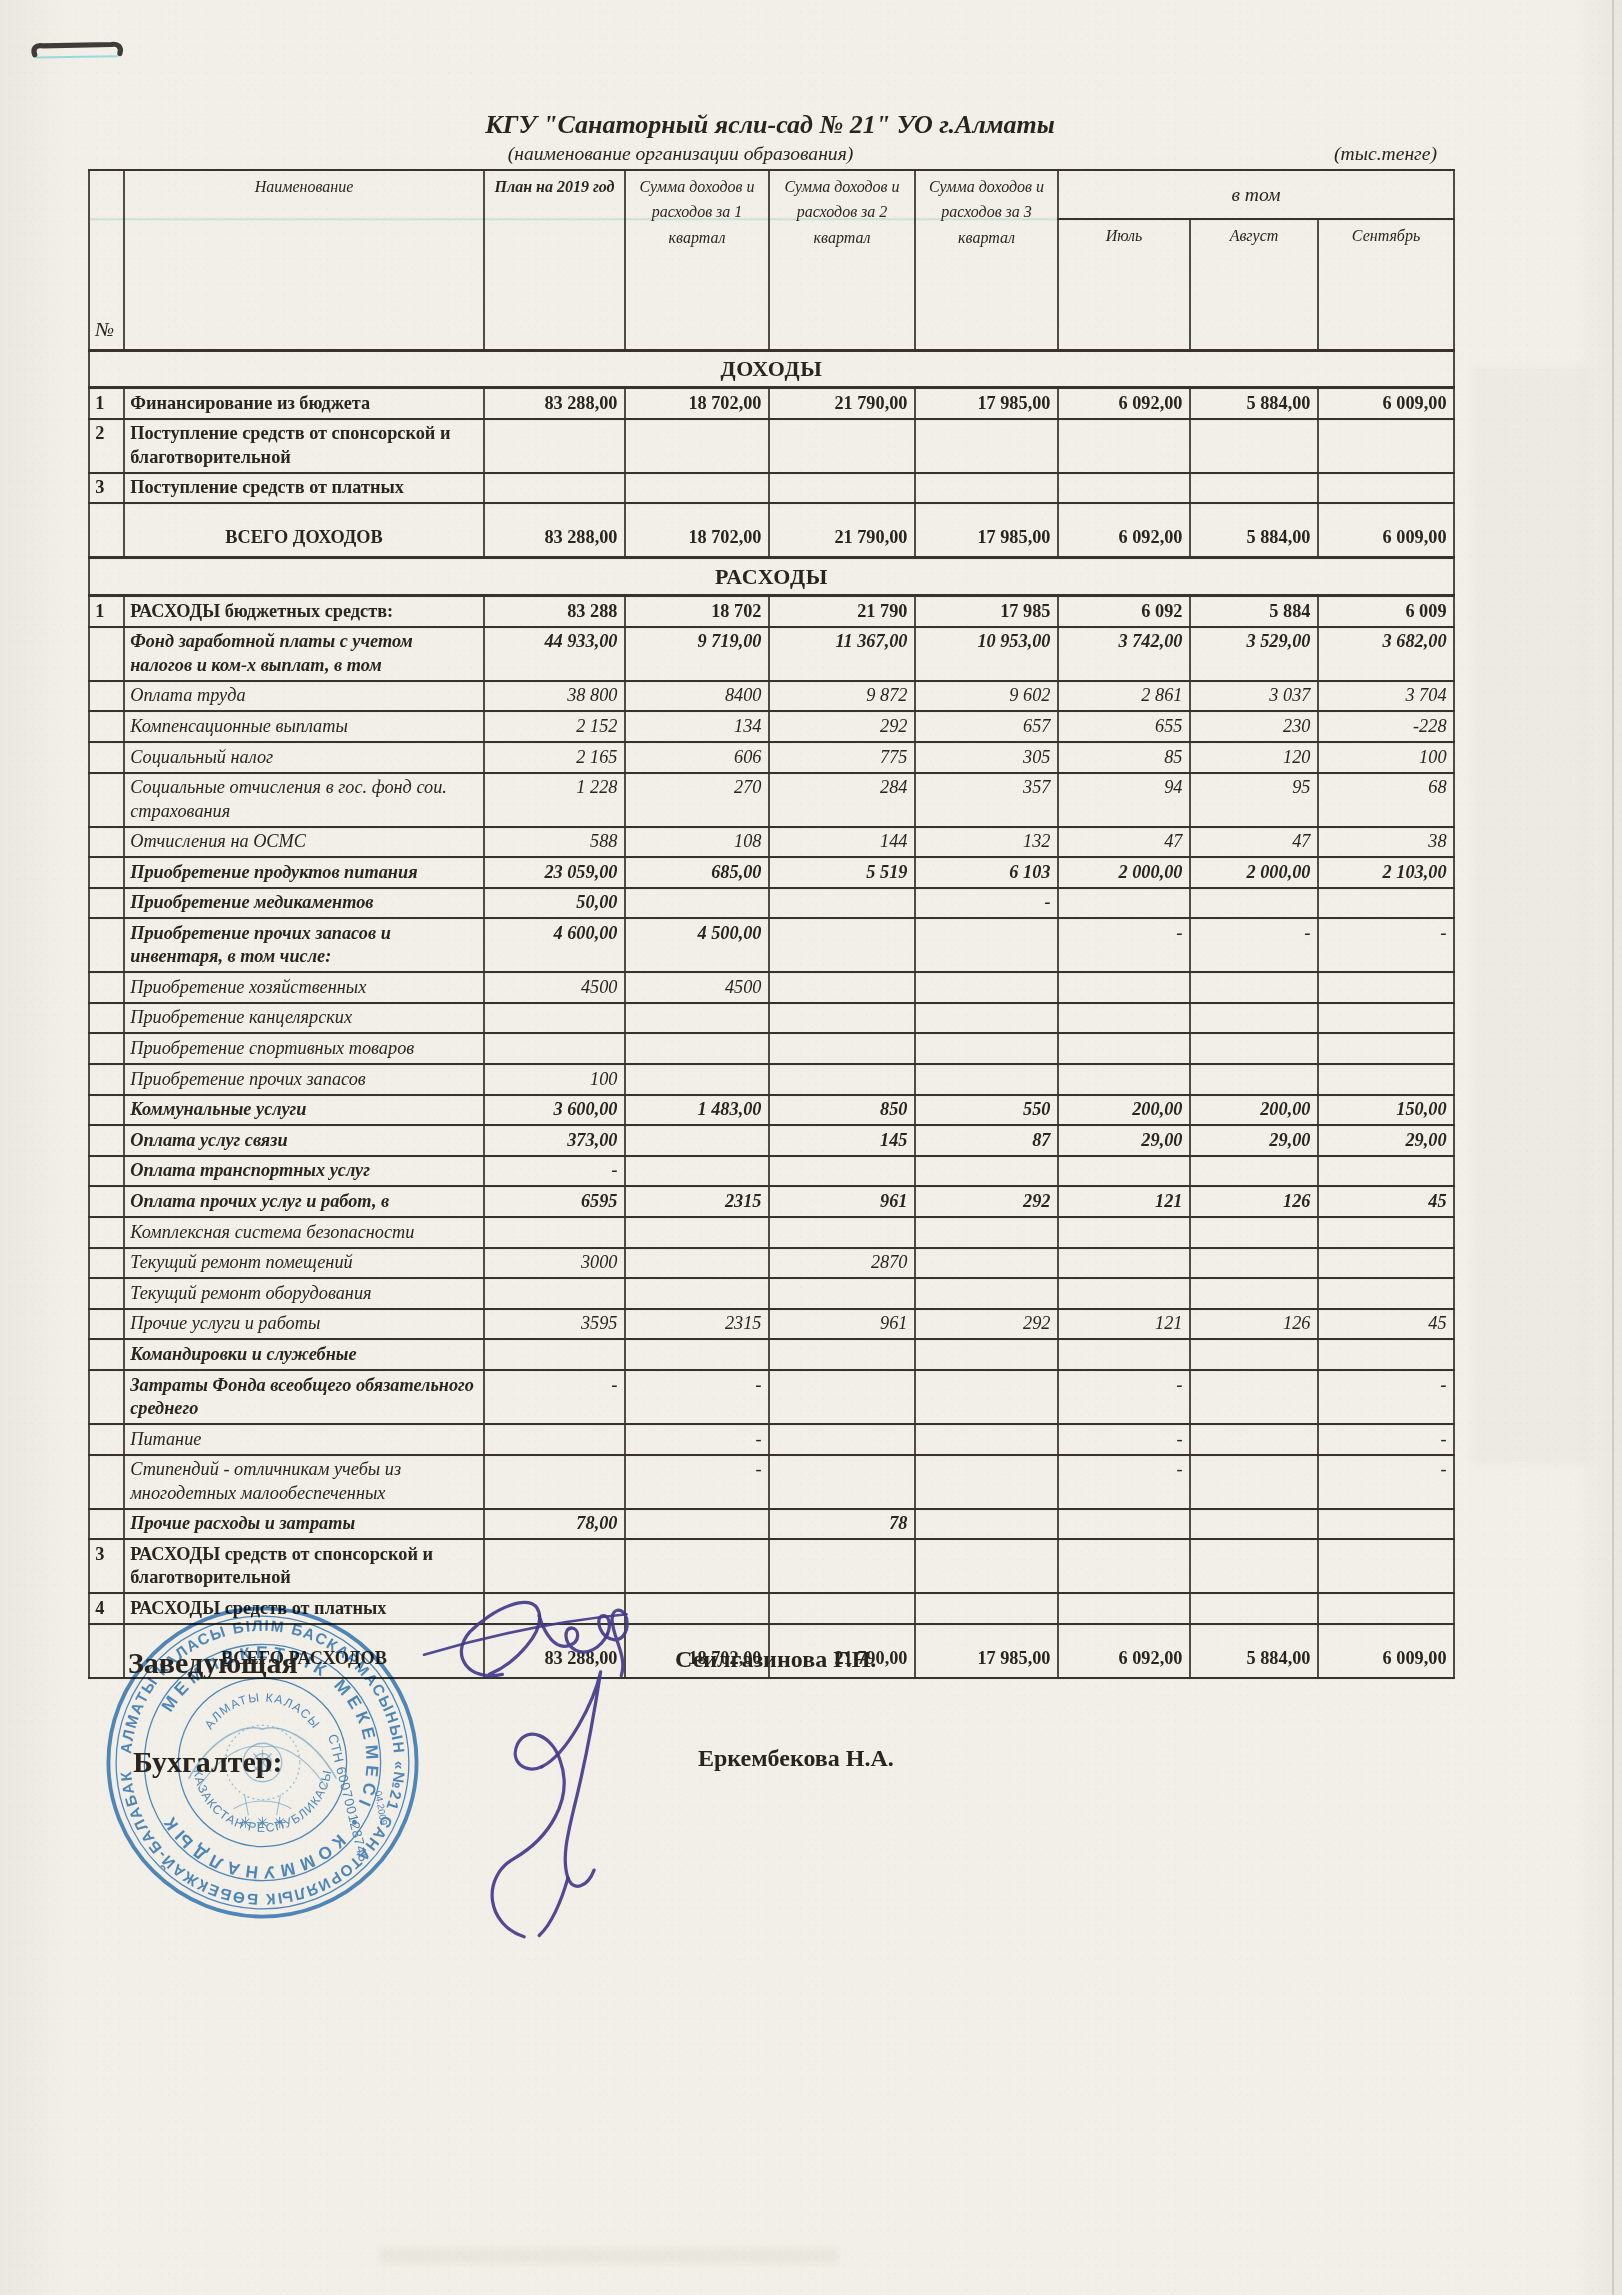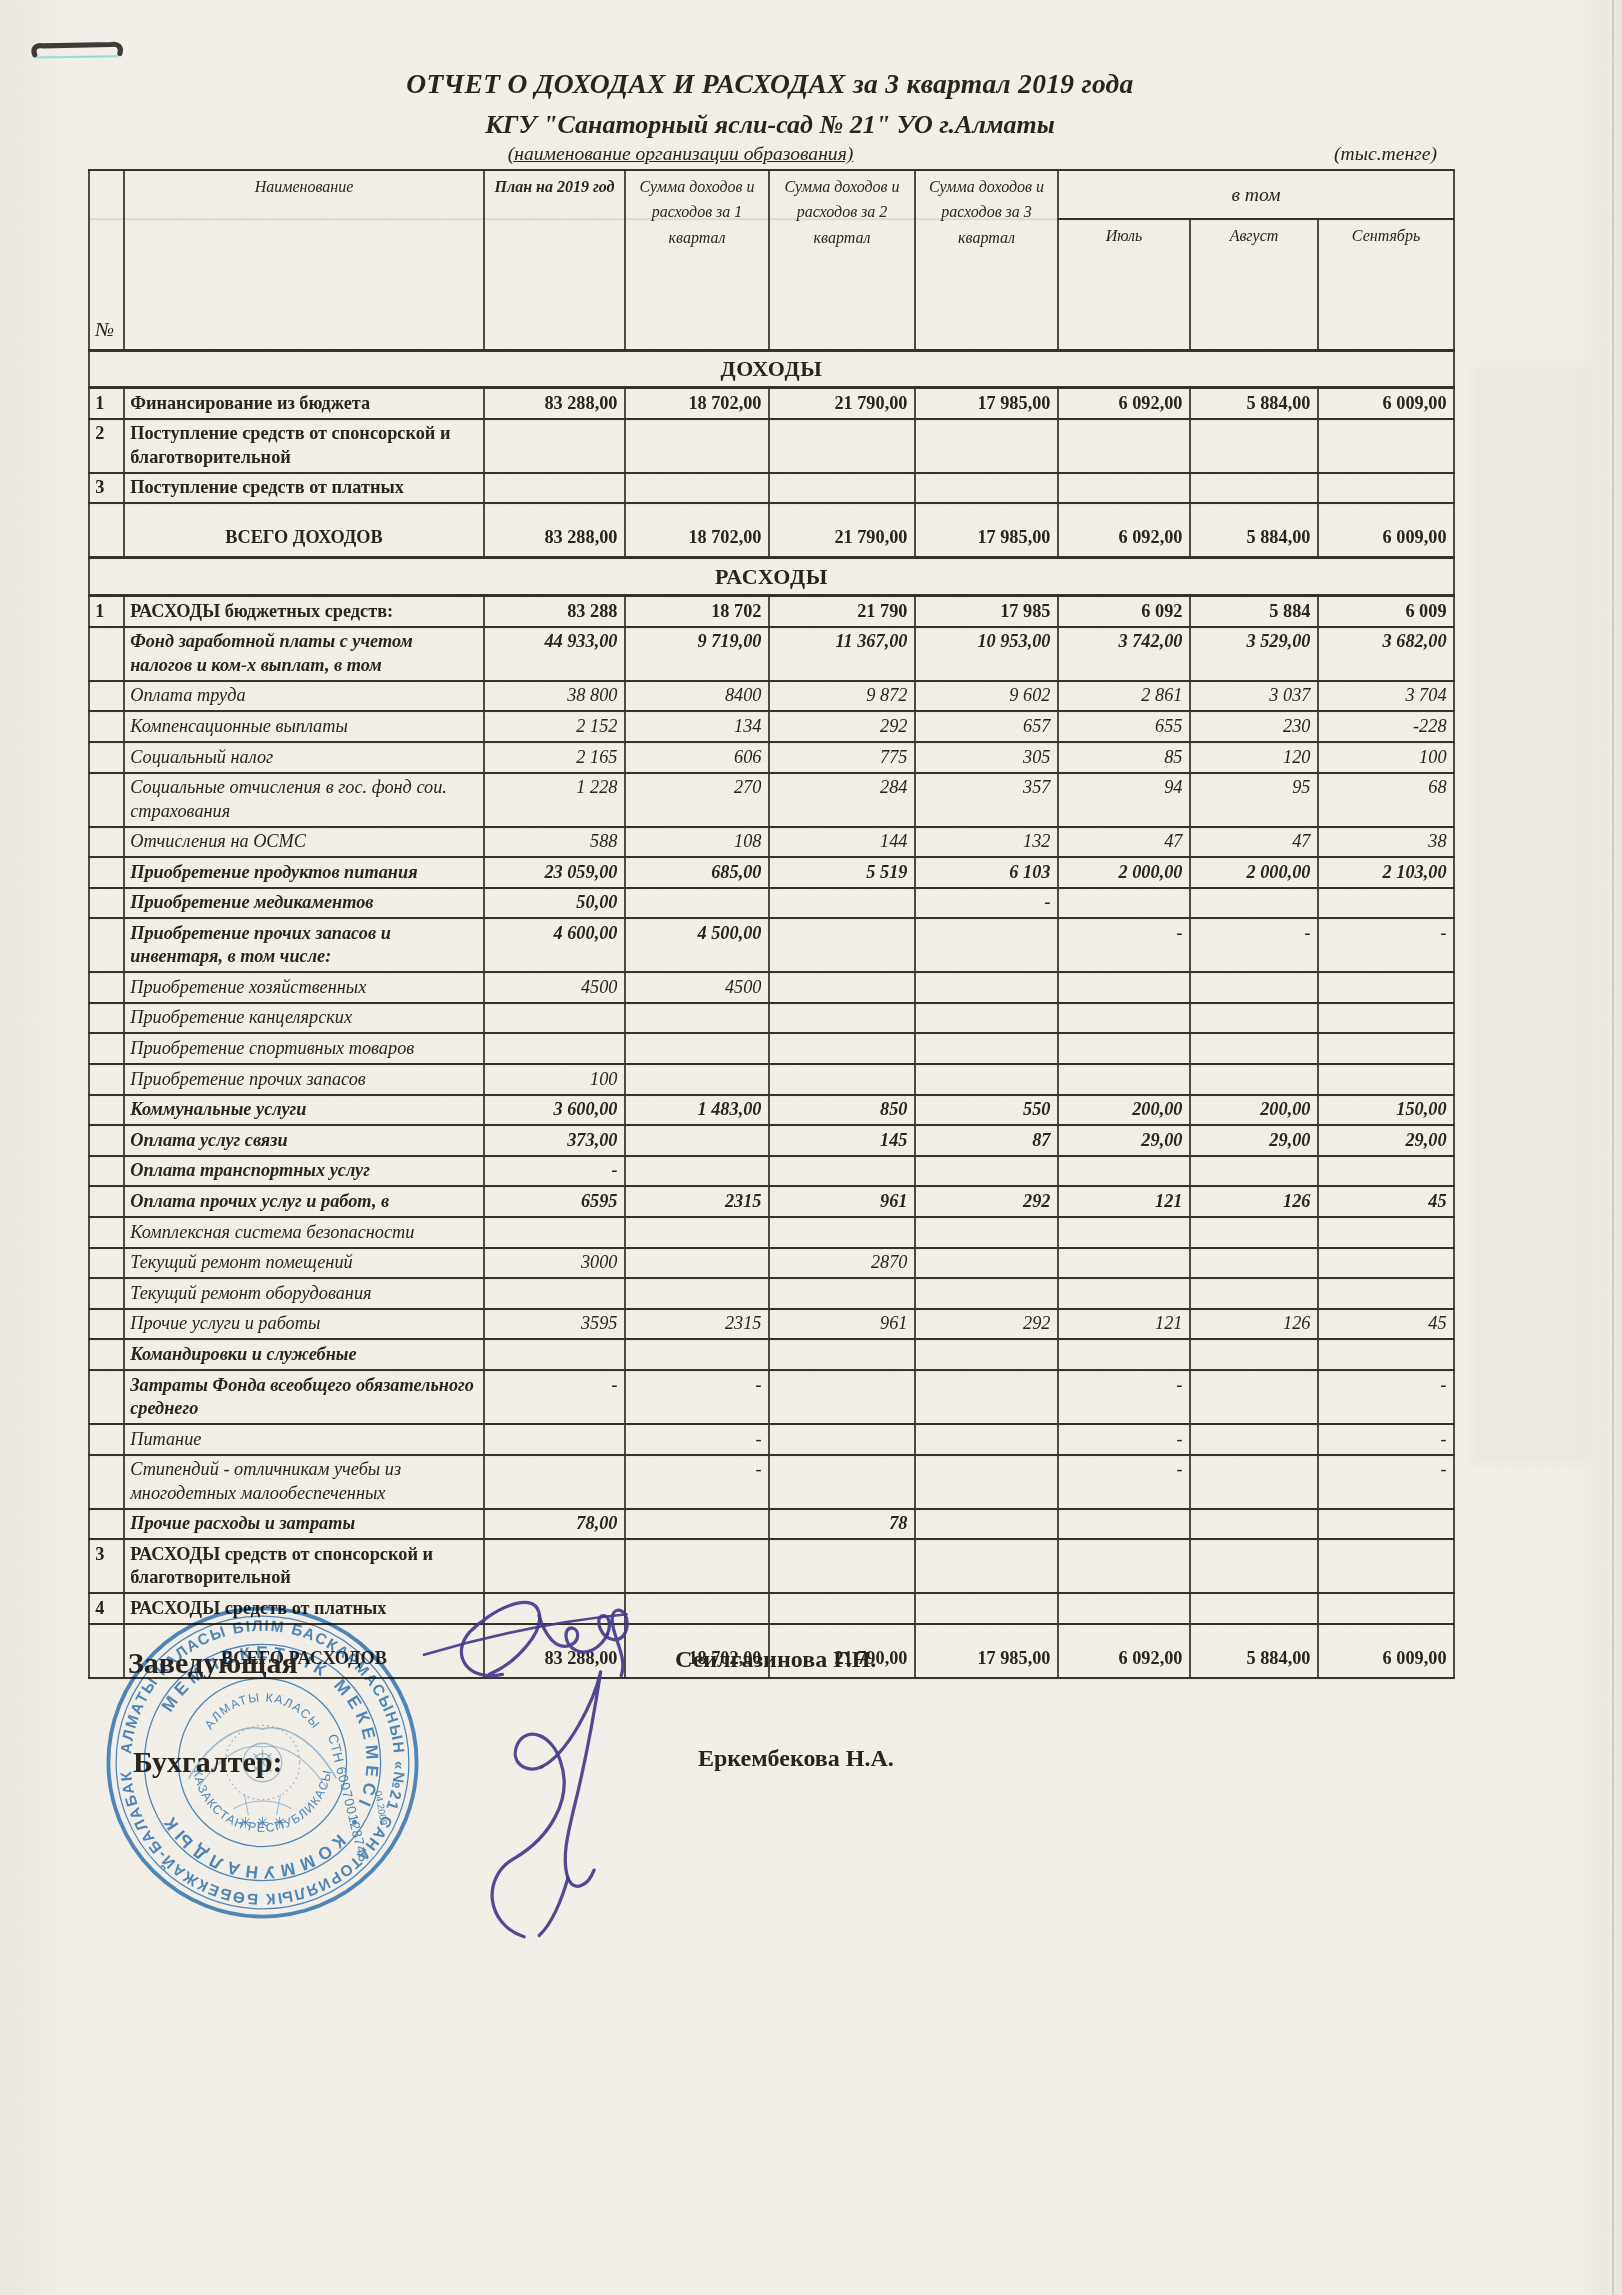--- a/index.html
+++ b/index.html
@@ -17,21 +17,21 @@
     color:#29241f;
   }
   
   .staple{position:absolute; left:27.5px; top:38px; width:98px; height:26px;}
   
   .doc-title{position:absolute; left:88px; top:68px; width:1364px; text-align:center;
     font-size:27.5px; font-weight:bold; font-style:italic; letter-spacing:0.3px;}
   .doc-org{position:absolute; left:88px; top:110px; width:1364px; text-align:center;
     font-size:26px; font-weight:bold; font-style:italic;}
   .caption-left{position:absolute; left:419px; top:143px; width:523px; text-align:center;
-    font-size:19.6px; font-style:italic;text-decoration:underline;}
+    font-size:19.6px; font-style:italic;}
   .caption-right{position:absolute; right:186px; top:143px; font-size:19.6px; font-style:italic;}
   
   table.report{position:absolute; left:88px; top:169px; width:1364px;
     border-collapse:collapse; table-layout:fixed;}
   table.report th, table.report td{
     border-left:2px solid rgba(58,52,44,.88);
     border-right:2px solid rgba(58,52,44,.88);
     border-top:2.6px solid #38322a;
     border-bottom:2.6px solid #38322a;
     overflow:hidden; vertical-align:top;
@@ -97,21 +97,20 @@
 </head>
 <body>
 
 <div class="page">
 
   <svg class="staple" viewBox="0 0 150 40">
     <path d="M10,26 C6,16 12,10 22,12 L128,10 C138,8 144,14 141,24" stroke="#3e3c38" stroke-width="8" fill="none" stroke-linecap="round"></path>
     <path d="M12,30 L138,28" stroke="rgba(80,200,215,.55)" stroke-width="3" fill="none"></path>
   </svg>
 
-  <div class="doc-title">ОТЧЕТ О ДОХОДАХ И РАСХОДАХ за 3 квартал 2019 года</div>
   <div class="doc-org">КГУ "Санаторный ясли-сад № 21"  УО г.Алматы</div>
   <div class="caption-left">(наименование организации образования)</div>
   <div class="caption-right">(тыс.тенге)</div>
 
   <table class="report">
     <colgroup>
       <col style="width:35px">
         <col style="width:360px">
         <col style="width:141px">
       <col style="width:144px">

